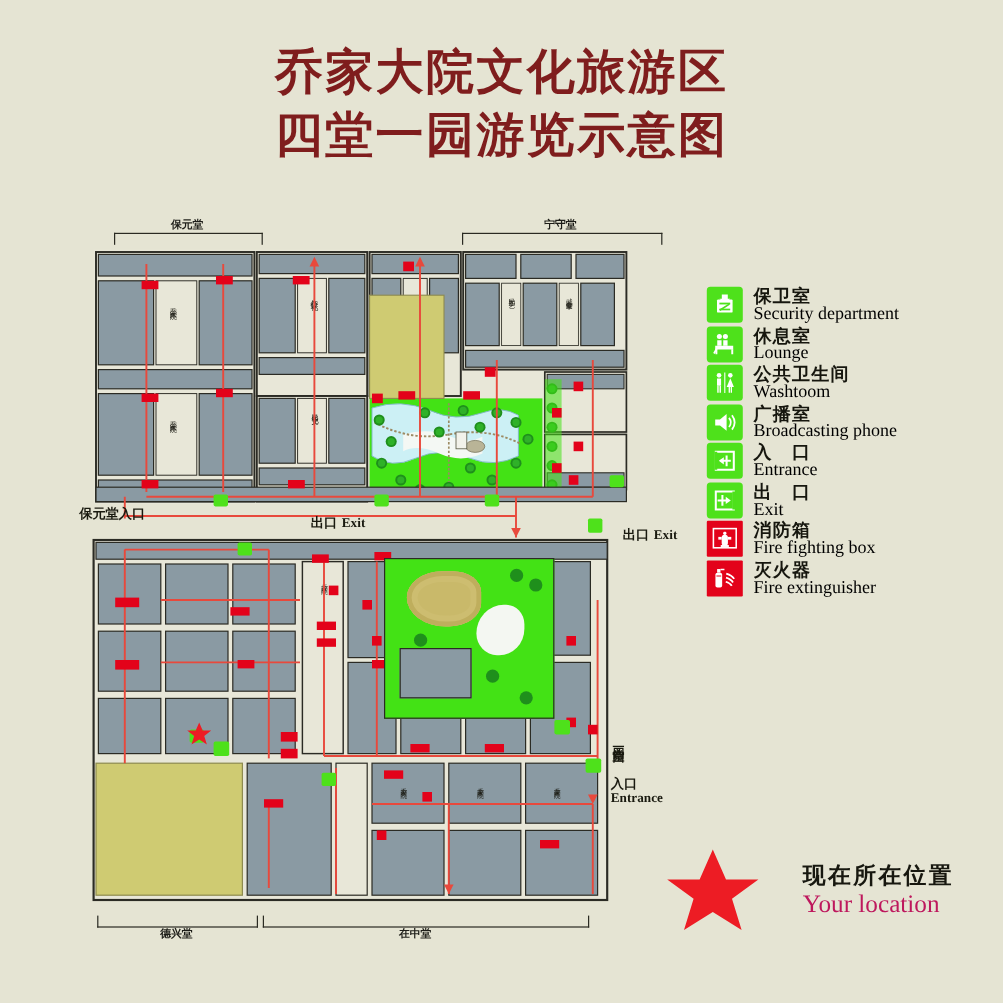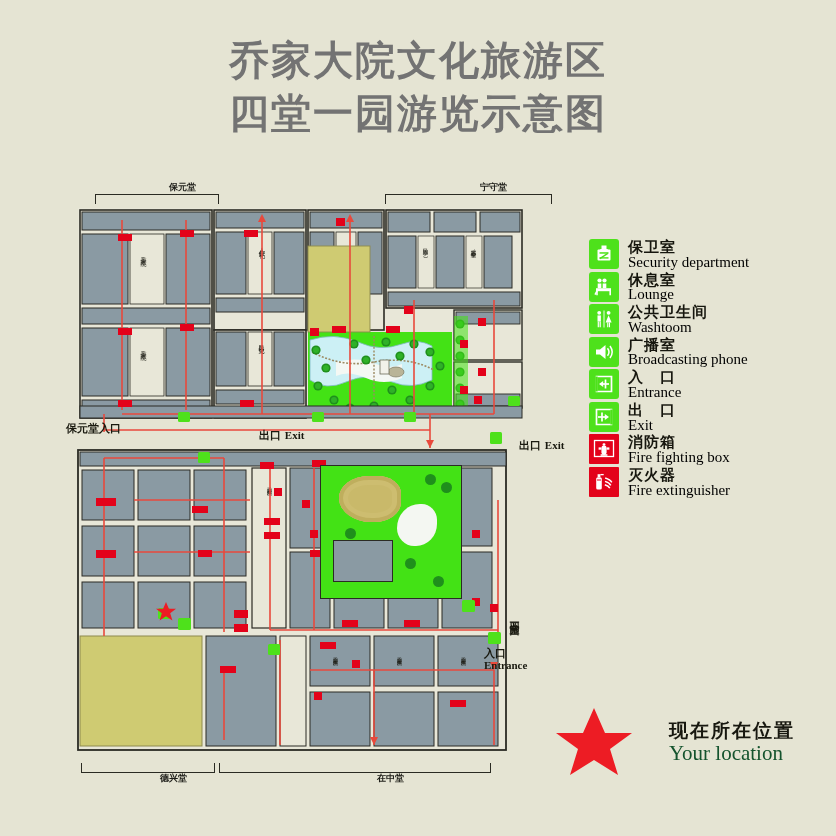--- a/index.html
+++ b/index.html
@@ -12,36 +12,36 @@
   }
   #root{position:absolute;inset:0;}
 
   
   .title-block{
     position:absolute;left:0;top:34px;width:836px;text-align:center;
     pointer-events:none;
   }
   .title-line{
     font-family:"DejaVu Sans", sans-serif;
-    font-size:40px;font-weight:bold;color:#737373;
+    font-size:40px;font-weight:bold;color:#7f1d1d;
     letter-spacing:2px;line-height:1.32;
   }
 
   
   #map{
     position:absolute;left:74px;top:200px;width:452px;height:560px;
   }
   #map svg{display:block;}
 
   
   .bracket-label{
     position:absolute;
     font-family:Liberation Sans, sans-serif;
     font-size:9px;color:#1d1d18;font-weight:bold;
-    text-align:right;white-space:nowrap;
+    text-align:center;white-space:nowrap;
   }
   .bracket{
     position:absolute;
     border-top:1.4px solid #2a2a22;
     border-left:1.4px solid #2a2a22;
     border-right:1.4px solid #2a2a22;
     height:9px;
   }
   .bracket.down{
     border-top:none;
@@ -89,21 +89,21 @@
   
   #youare{position:absolute;left:555px;top:705px;display:flex;align-items:center;gap:28px;}
   #youare .star-wrap{width:78px;height:74px;flex:0 0 78px;}
   #youare .txt{margin-left:8px;}
   #youare .cn{
     font-family:"DejaVu Sans", sans-serif;
     font-size:19px;font-weight:bold;color:#17170f;letter-spacing:2px;line-height:1.15;
   }
   #youare .en{
     font-family:"Liberation Serif", serif;
-    font-size:21px;color:#14532d;line-height:1.05;
+    font-size:21px;color:#be185d;line-height:1.05;
   }
 </style>
 </head>
 <body>
 
 <div id="root">
 
   <div class="title-block">
     <div class="title-line">乔家大院文化旅游区</div>
     <div class="title-line">四堂一园游览示意图</div>
@@ -112,21 +112,21 @@
   <div class="bracket" style="left:95px;top:194px;width:122px;"></div>
   <div class="bracket-label" style="left:116px;top:181px;width:80px;">保元堂</div>
 
   <div class="bracket" style="left:385px;top:194px;width:165px;"></div>
   <div class="bracket-label" style="left:427px;top:181px;width:80px;">宁守堂</div>
 
   <div class="bracket down" style="left:81px;top:763px;width:132px;"></div>
   <div class="bracket-label" style="left:107px;top:772px;width:80px;">德兴堂</div>
 
   <div class="bracket down" style="left:219px;top:763px;width:270px;"></div>
-  <div class="bracket-label" style="left:324px;top:772px;width:80px;">在中堂</div>
+  <div class="bracket-label" style="left:306px;top:772px;width:80px;">在中堂</div>
 
   <div id="map">
     <svg width="452" height="560" viewBox="0 0 452 560" xmlns="http://www.w3.org/2000/svg">
       <defs>
         <pattern id="hatch" width="4" height="4" patternUnits="userSpaceOnUse">
           <rect width="4" height="4" fill="#dcdbc9"></rect>
           <path d="M0,4 l4,-4" stroke="#9a9a86" stroke-width="0.7"></path>
         </pattern>
         <g id="tree">
           <circle r="4.6" fill="#1f8f1c"></circle>
@@ -467,21 +467,21 @@
   </div>
 
   <div class="map-note" style="left:519px;top:438px;">
     <span>出口</span>&nbsp;<span class="en">Exit</span>
   </div>
 
   <div class="map-note vert" style="left:507px;top:615px;">
     <span>四堂一园</span>
   </div>
 
-  <div class="map-note" style="left:484px;top:648px;line-height:1.05;">
+  <div class="map-note" style="left:509px;top:648px;line-height:1.05;">
     <div>入口</div>
     <div class="en">Entrance</div>
   </div>
 
   <div id="legend">
 
     <div class="leg-row">
       <div class="leg-ico green">
         <svg width="22" height="22" viewBox="0 0 22 22">
           <rect x="4.5" y="6.5" width="13" height="11" rx="1" fill="#fff"></rect>

